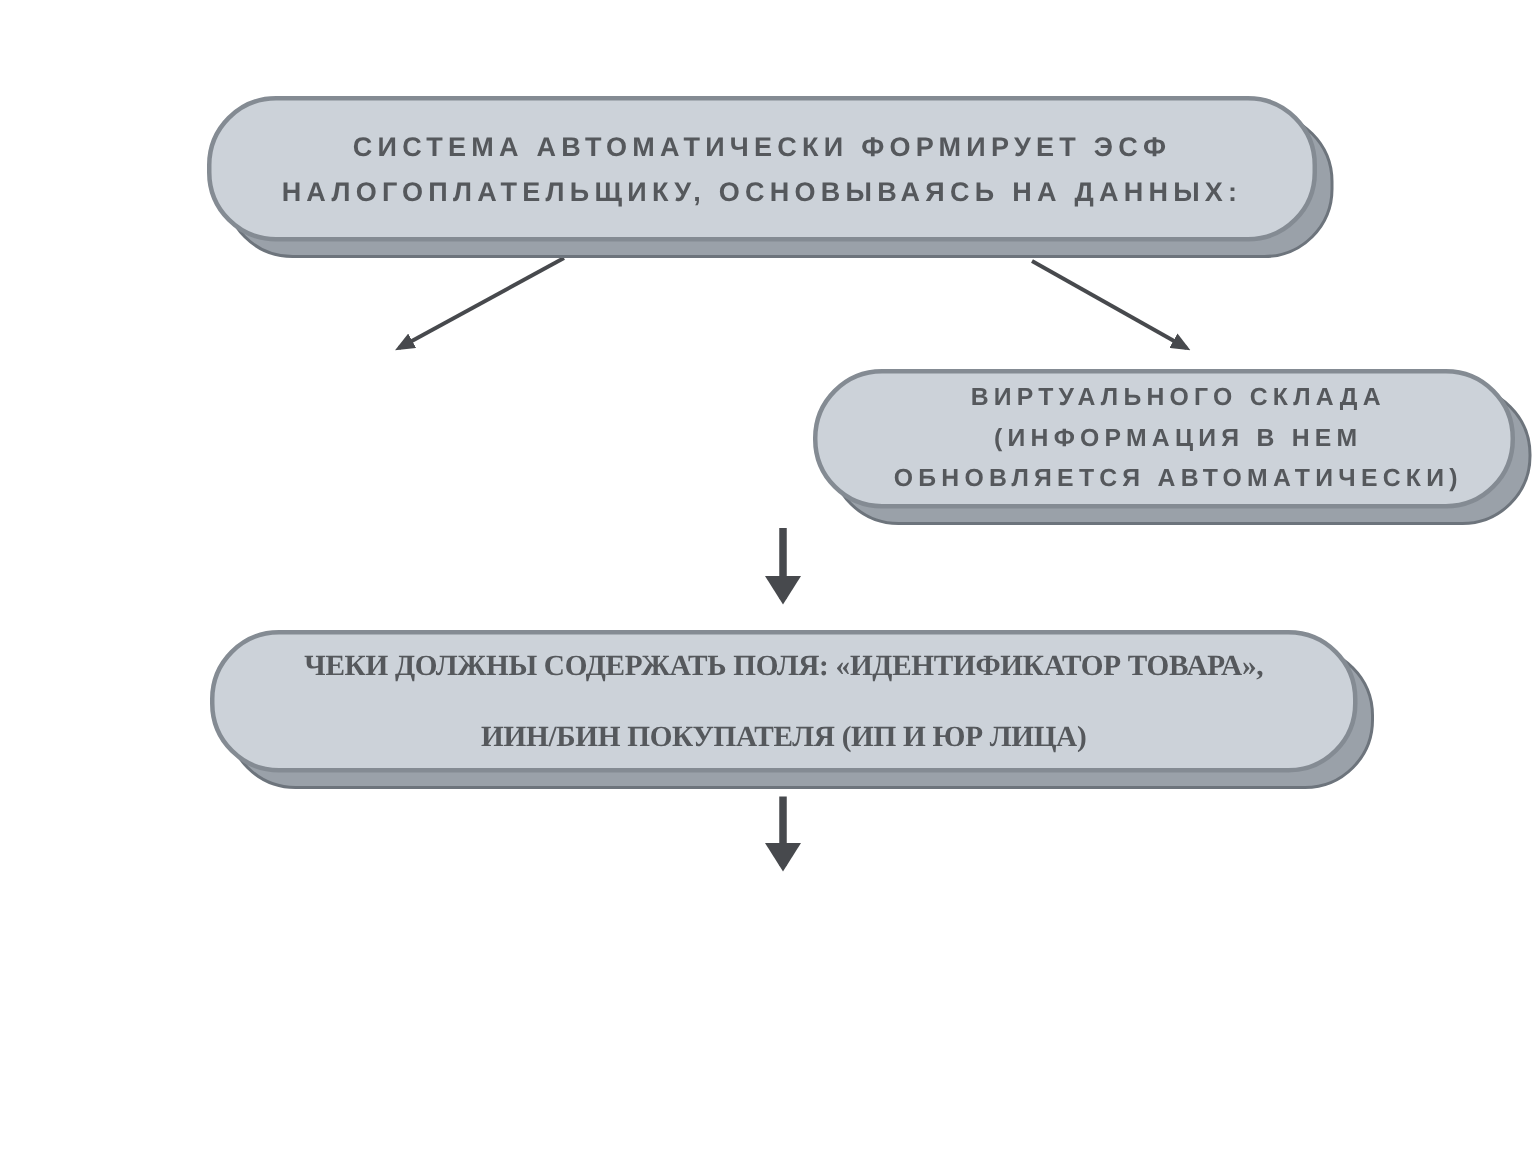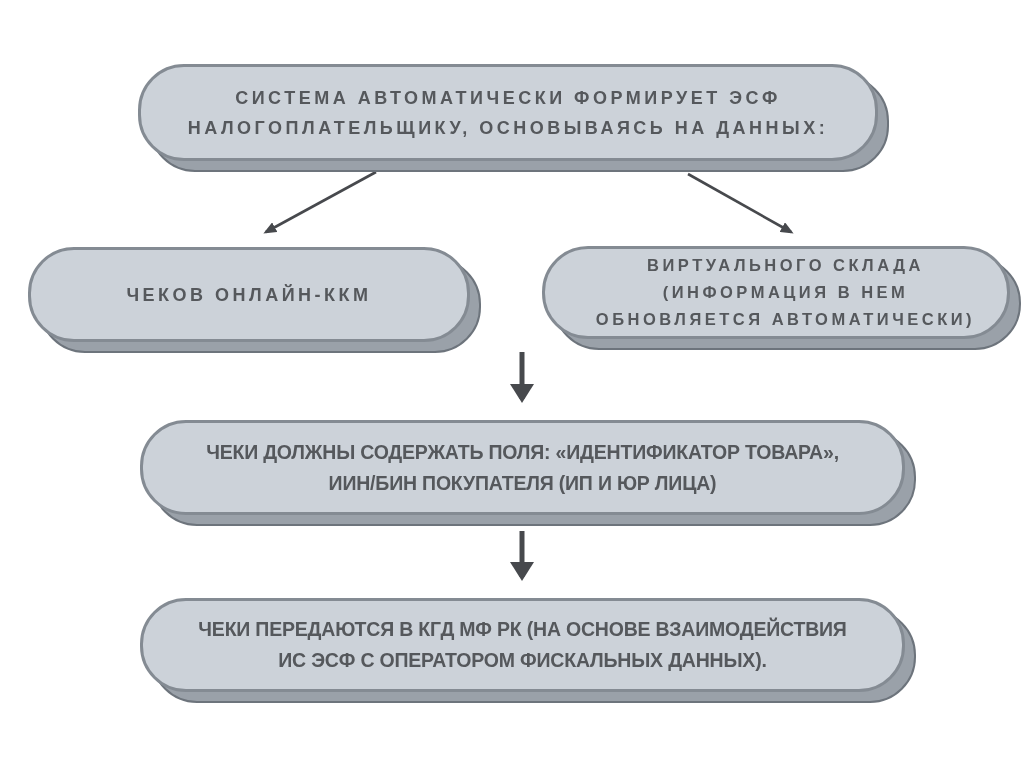--- a/index.html
+++ b/index.html
@@ -50,21 +50,21 @@
   }
   .node-text {
     white-space: pre-line;
     font-weight: 700;
     color: var(--text);
   }
   
   .spaced .node-text { font-size: 18px; letter-spacing: 3.5px; line-height: 30px; }
   .node-warehouse .node-text { font-size: 16.5px; letter-spacing: 3.5px; line-height: 27px; margin-left: 19px; }
   
-  .condensed .node-text { font-size: 19.5px; letter-spacing: -0.2px; line-height: 31px; }
+  .condensed .node-text { font-size: 19.5px; letter-spacing: -0.2px; line-height: 47px; font-family: Liberation Serif, serif; }
 
   .node-root      { left: 138px; top: 64px;  width: 740px; height: 97px; }
   .node-kkm       { left: 28px;  top: 247px; width: 442px; height: 95px; }
   .node-warehouse { left: 542px; top: 246px; width: 468px; height: 93px; }
   .node-fields    { left: 140px; top: 420px; width: 765px; height: 95px; }
   .node-transfer  { left: 140px; top: 598px; width: 765px; height: 94px; }
 </style>
 </head>
 <body>
 
@@ -86,45 +86,32 @@
   </svg>
 
   <div class="node node-root spaced">
     <div class="shadow"></div>
     <div class="face">
       <span class="node-text">СИСТЕМА АВТОМАТИЧЕСКИ ФОРМИРУЕТ ЭСФ
 НАЛОГОПЛАТЕЛЬЩИКУ, ОСНОВЫВАЯСЬ НА ДАННЫХ:</span>
     </div>
   </div>
 
-  <div class="node node-kkm spaced">
-    <div class="shadow"></div>
-    <div class="face">
-      <span class="node-text">ЧЕКОВ ОНЛАЙН-ККМ</span>
-    </div>
-  </div>
 
   <div class="node node-warehouse">
     <div class="shadow"></div>
     <div class="face">
       <span class="node-text">ВИРТУАЛЬНОГО СКЛАДА
 (ИНФОРМАЦИЯ В НЕМ
 ОБНОВЛЯЕТСЯ АВТОМАТИЧЕСКИ)</span>
     </div>
   </div>
 
   <div class="node node-fields condensed">
     <div class="shadow"></div>
     <div class="face">
       <span class="node-text">ЧЕКИ ДОЛЖНЫ СОДЕРЖАТЬ ПОЛЯ: «ИДЕНТИФИКАТОР ТОВАРА»,
 ИИН/БИН ПОКУПАТЕЛЯ (ИП И ЮР ЛИЦА)</span>
     </div>
   </div>
 
-  <div class="node node-transfer condensed">
-    <div class="shadow"></div>
-    <div class="face">
-      <span class="node-text">ЧЕКИ ПЕРЕДАЮТСЯ В КГД МФ РК (НА ОСНОВЕ ВЗАИМОДЕЙСТВИЯ
-ИС ЭСФ С ОПЕРАТОРОМ ФИСКАЛЬНЫХ ДАННЫХ).</span>
-    </div>
-  </div>
 
 </div>
 
 </body></html>

